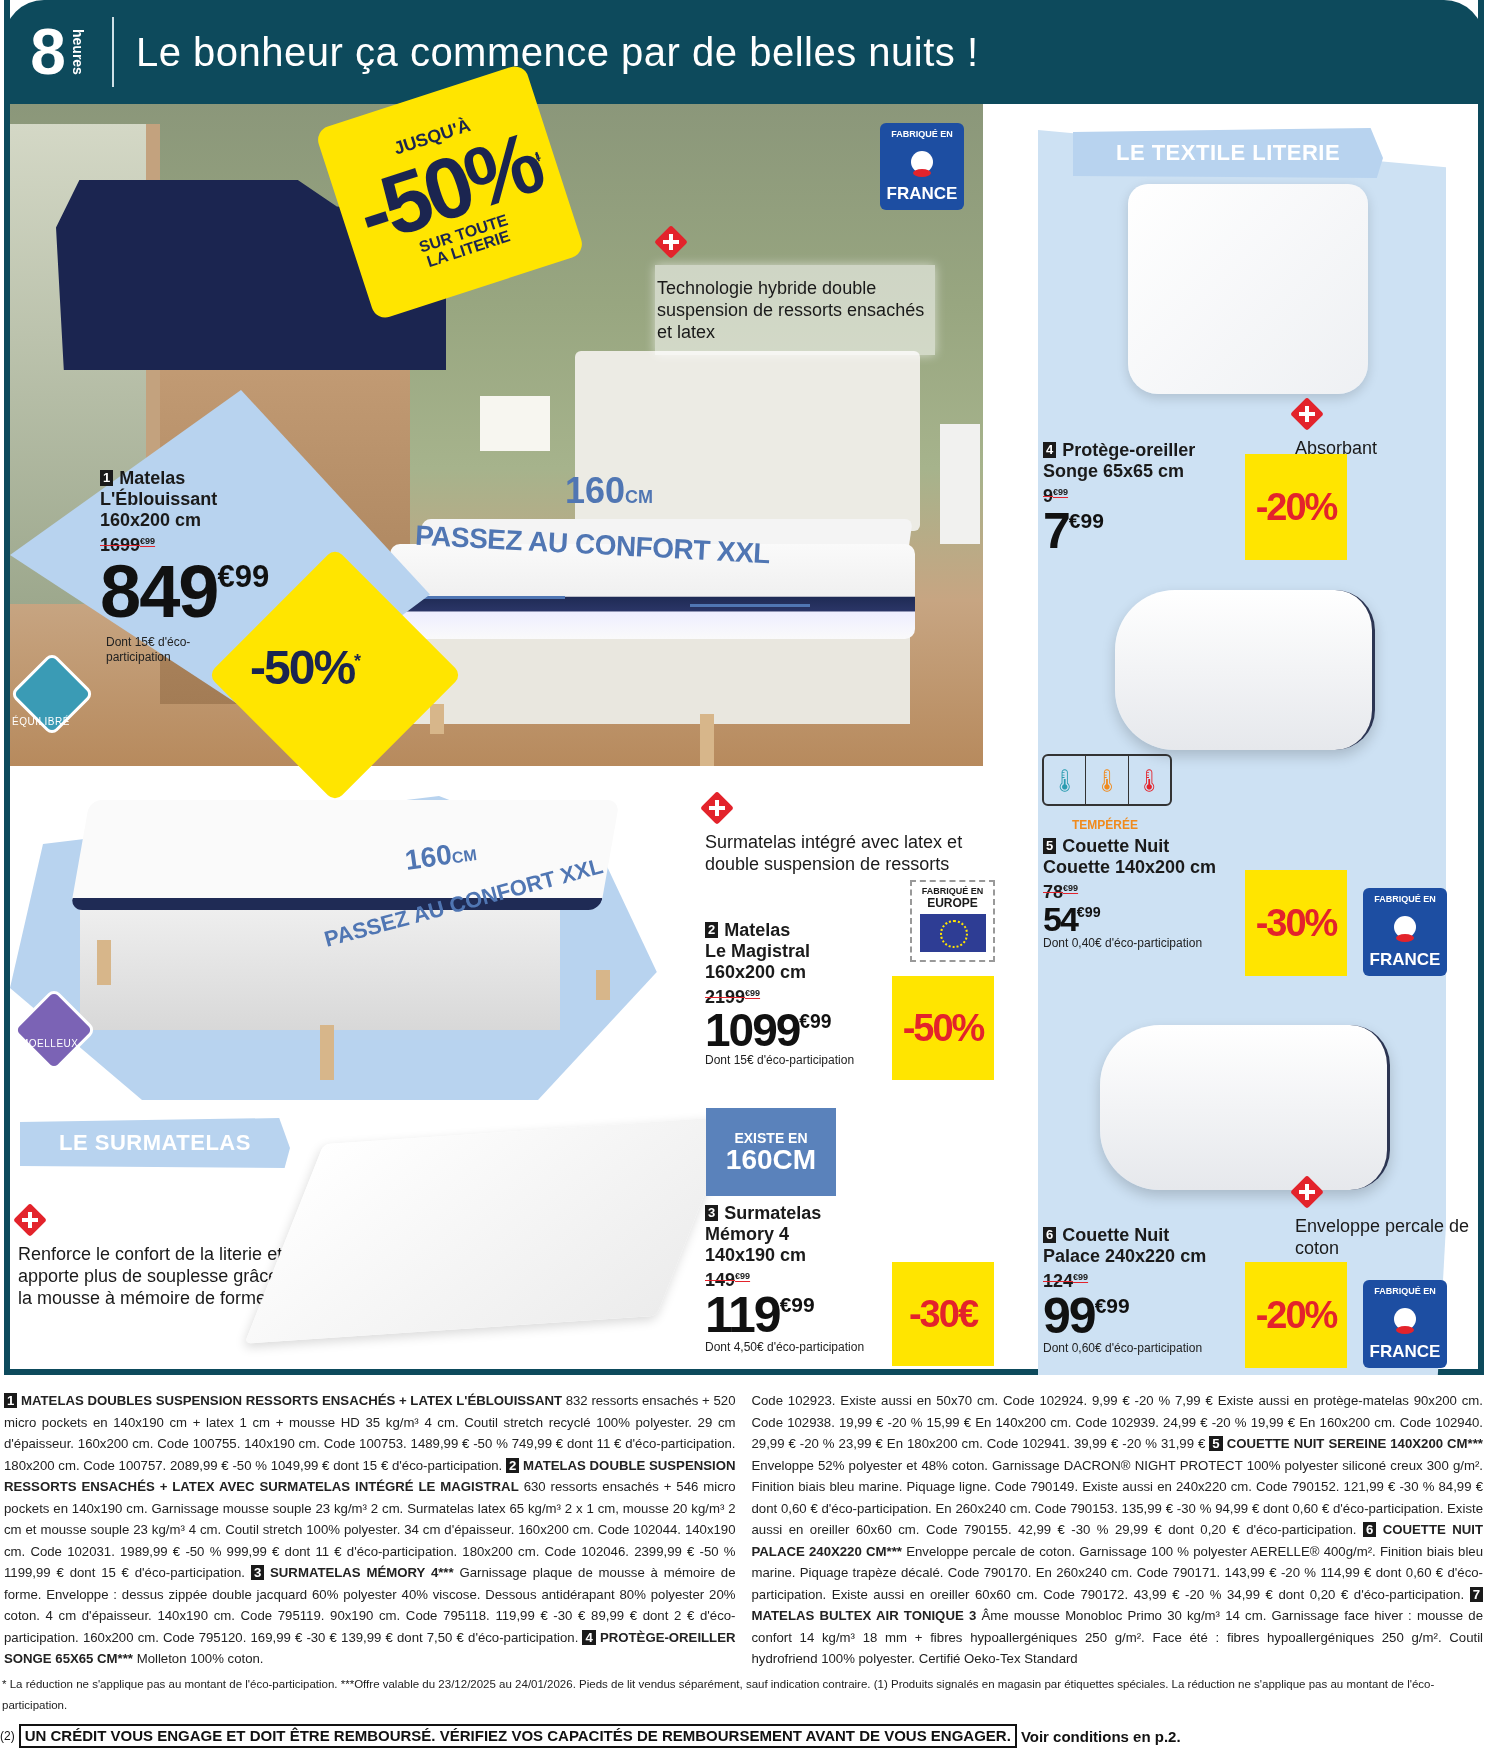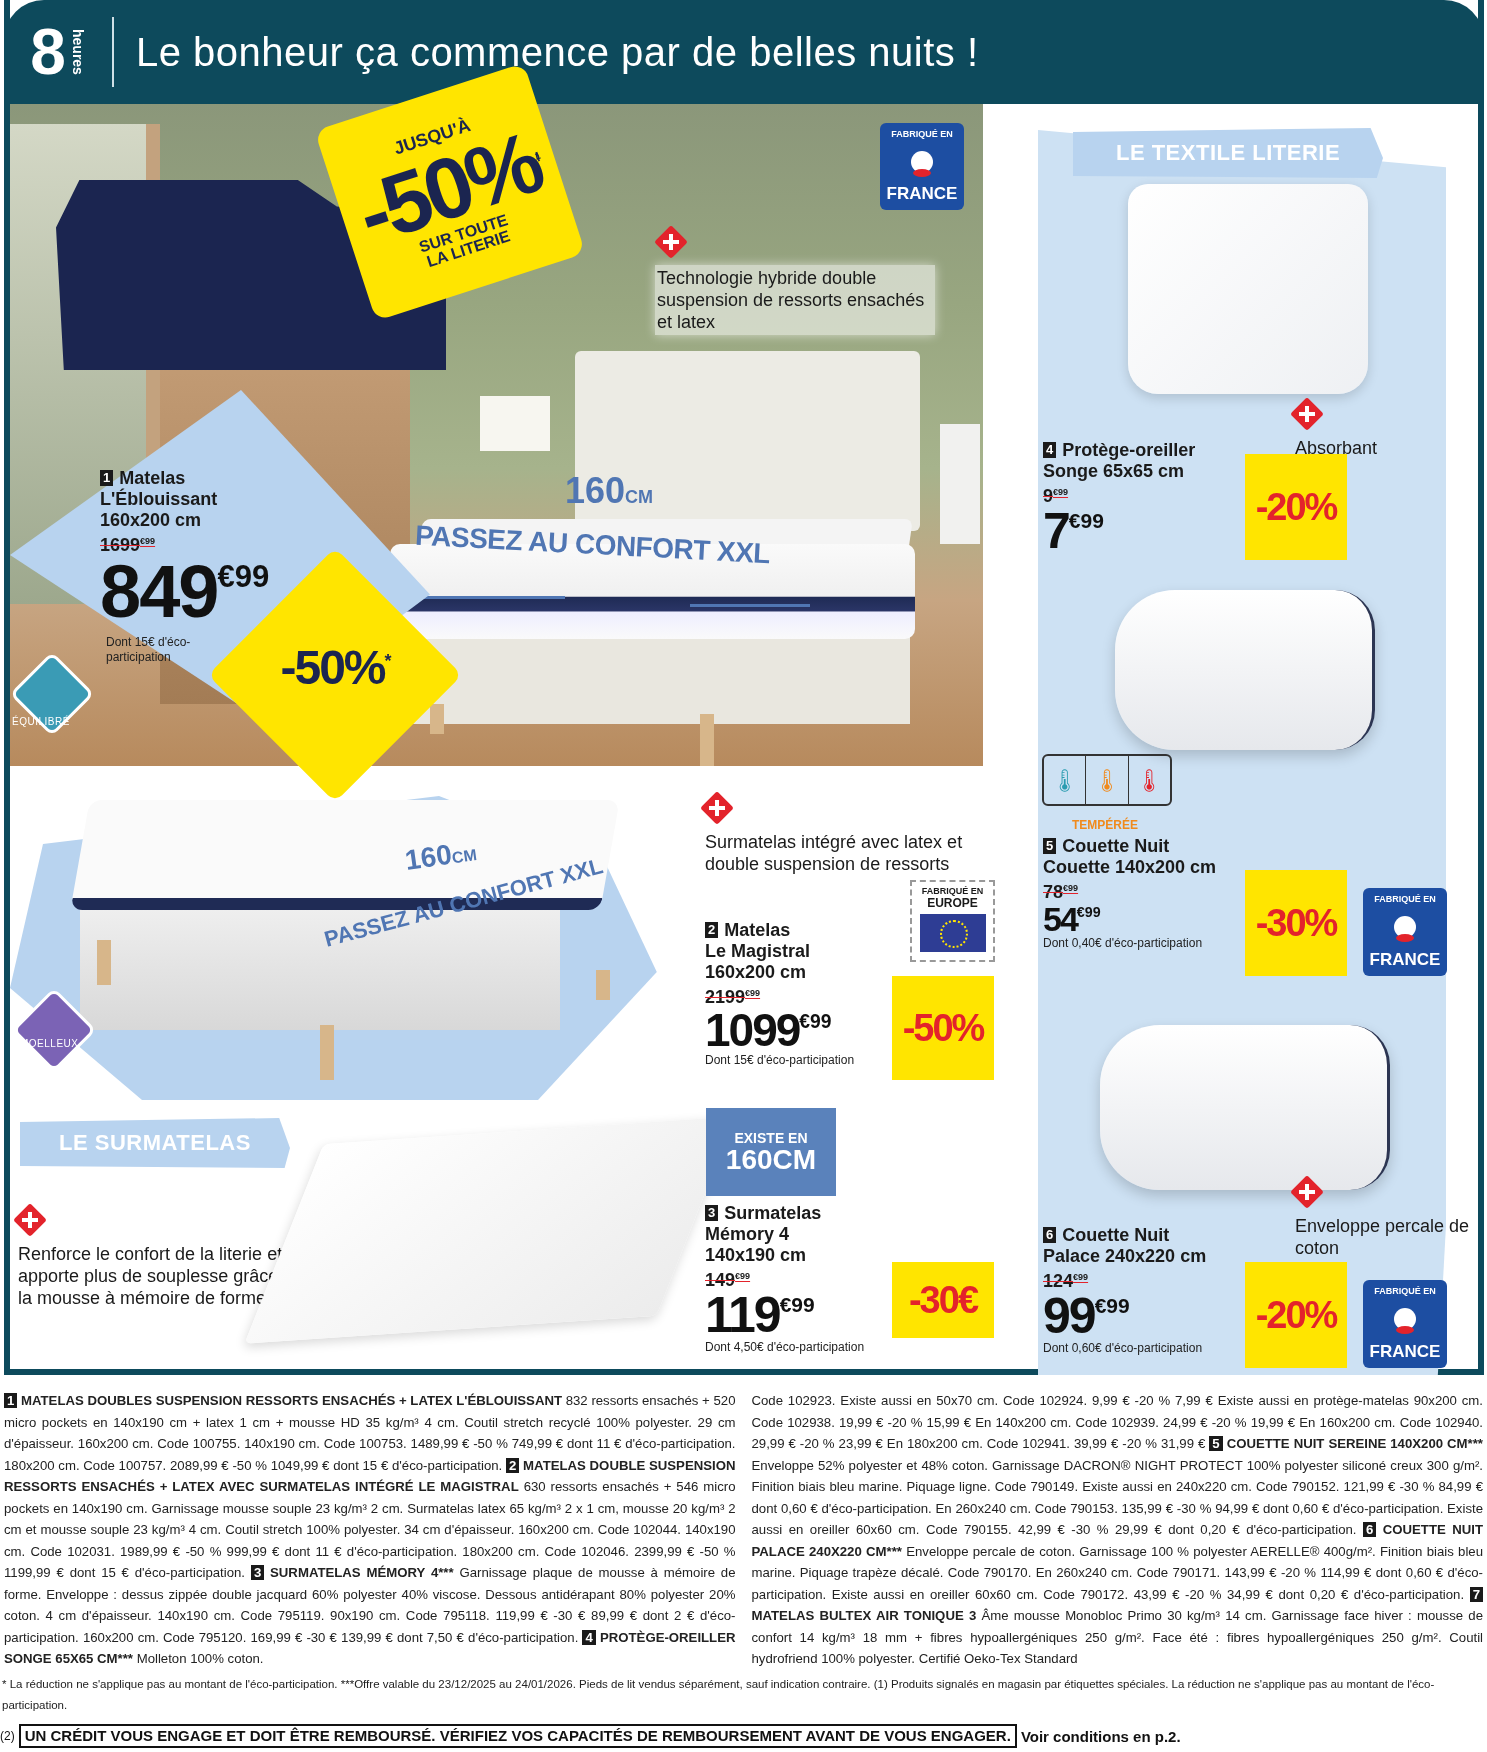--- a/index.html
+++ b/index.html
@@ -40,34 +40,34 @@
   .fab-france .s{font-size:9px}
   .fab-france .l{font-size:17px}
   .fab-france .map{width:22px;height:22px;background:#fff;border-radius:50%;position:relative}
   .fab-france .map::after{content:"";position:absolute;left:2px;top:18px;width:18px;height:8px;background:#e3232b;border-radius:50%}
   
   .plus{display:inline-block;width:24px;height:24px;background:#e3232b;transform:rotate(45deg);border-radius:3px;position:relative}
   .plus::before{content:"";position:absolute;left:10px;top:4px;width:4px;height:16px;background:#fff;transform:rotate(-45deg)}
   .plus::after{content:"";position:absolute;left:4px;top:10px;width:16px;height:4px;background:#fff;transform:rotate(-45deg)}
   .callout{position:absolute;font-family:"Liberation Sans",sans-serif;font-size:18px;line-height:22px;color:#1a1a1a}
   .callout .plus{margin:0 0 6px 4px}
-  .callout.hl .txt{background:rgba(255,255,255,0.55);box-shadow:0 0 10px rgba(255,255,255,0.6);display:inline-block;padding:2px 2px}
+  .callout.hl .txt{background:rgba(255,255,255,0.55);box-shadow:0 0 10px rgba(255,255,255,0.6);display:inline-block;padding:12px 2px}
   
   .diamond{position:absolute;left:10px;top:390px;width:420px;height:330px;background:#b8d3ef;clip-path:polygon(0 50%,55% 0,100% 62%,60% 100%)}
   .prod-block{position:absolute;font-family:"Liberation Sans",sans-serif}
   .prod-name{font-weight:bold;font-size:18px;line-height:21px;color:#1a1a1a}
   .num{display:inline-block;background:#1a1a1a;color:#fff;font-size:13px;padding:0 3px;margin-right:6px;line-height:16px;vertical-align:2px}
   .old{font-weight:bold;font-size:18px;color:#1a1a1a;text-decoration:line-through;text-decoration-color:#e3232b;line-height:20px}
   .old sup{font-size:9px}
   .price{font-weight:bold;color:#111;line-height:1;letter-spacing:-2px}
   .price sup{font-size:0.42em;letter-spacing:0;vertical-align:0.95em}
   .eco{font-size:12px;color:#222;line-height:15px}
   .pct{position:absolute;background:#ffe500;display:flex;align-items:center;justify-content:center;font-family:"Liberation Sans",sans-serif;font-weight:bold;color:#e3232b;letter-spacing:-2px}
   .pct-diamond{position:absolute;left:245px;top:585px;width:180px;height:180px;background:#ffe500;transform:rotate(45deg);border-radius:10px}
-  .pct-diamond-text{position:absolute;left:250px;top:640px;width:170px;text-align:center;font-family:"Liberation Sans",sans-serif;font-weight:bold;font-size:48px;color:#1b2550;letter-spacing:-2px}
+  .pct-diamond-text{position:absolute;left:250px;top:640px;width:170px;font-family:"Liberation Sans",sans-serif;font-weight:bold;font-size:48px;color:#1b2550;letter-spacing:-2px}
   .pct-diamond-text sup{font-size:18px}
   .firm-badge{position:absolute;width:80px;height:80px;transform:rotate(45deg);border-radius:8px;border:3px solid #fff}
   .firm-label{position:absolute;font-family:"Liberation Sans",sans-serif;font-weight:normal;font-size:10px;color:#fff;letter-spacing:0.5px}
   
   .textile-panel{position:absolute;left:1038px;top:130px;width:408px;height:1245px;background:#cde1f3;clip-path:polygon(0 0,100% 3%,100% 88%,98% 100%,0 100%)}
   .section-tab{position:absolute;height:50px;background:#b8d3ef;color:#fff;font-family:"Liberation Sans",sans-serif;font-weight:bold;font-size:22px;letter-spacing:0.5px;display:flex;align-items:center;justify-content:center;clip-path:polygon(0 8%,96% 0,100% 60%,98% 100%,0 96%)}
   .pillow{position:absolute;left:1128px;top:184px;width:240px;height:210px;background:linear-gradient(135deg,#ffffff,#eef0f3);border-radius:20px 20px 30px 30px;box-shadow:0 4px 12px rgba(0,0,0,0.15)}
   .duvet{position:absolute;border-radius:60px 40px 40px 60px;background:linear-gradient(180deg,#ffffff,#e6e8ec);box-shadow:0 6px 14px rgba(0,0,0,0.18);border-right:3px solid #2c3552}
   .thermo{position:absolute;left:1042px;top:754px;width:130px;height:52px;border:2px solid #333;border-radius:6px;display:flex}
   .thermo div{flex:1;border-right:1px solid #333;display:flex;align-items:center;justify-content:center;font-size:22px}
@@ -284,21 +284,21 @@
   </div>
 
   <div class="prod-block" style="left:705px;top:1203px;width:200px">
     <div class="prod-name"><span class="num">3</span><span>Surmatelas</span></div>
     <div class="prod-name">Mémory 4</div>
     <div class="prod-name">140x190 cm</div>
     <div class="old"><span>149</span><sup>€99</sup></div>
     <div class="price" style="font-size:50px"><span>119</span><sup>€99</sup></div>
     <div class="eco">Dont 4,50€ d'éco-participation</div>
   </div>
-  <div class="pct" style="left:892px;top:1262px;width:102px;height:76px;font-size:38px">
+  <div class="pct" style="left:892px;top:1262px;width:102px;height:104px;font-size:38px">
       <span>-30€</span>
     </div>
 
   <div class="legal">
     <div class="col">
       <span class="n">1</span> <b>MATELAS DOUBLES SUSPENSION RESSORTS ENSACHÉS + LATEX L'ÉBLOUISSANT</b> <span>832 ressorts ensachés + 520 micro pockets en 140x190 cm + latex 1 cm + mousse HD 35 kg/m³ 4 cm. Coutil stretch recyclé 100% polyester. 29 cm d'épaisseur. 160x200 cm. Code 100755. 140x190 cm. Code 100753. 1489,99 € -50 % 749,99 € dont 11 € d'éco-participation. 180x200 cm. Code 100757. 2089,99 € -50 % 1049,99 € dont 15 € d'éco-participation.</span>
       <span class="n">2</span> <b>MATELAS DOUBLE SUSPENSION RESSORTS ENSACHÉS + LATEX AVEC SURMATELAS INTÉGRÉ LE MAGISTRAL</b> <span>630 ressorts ensachés + 546 micro pockets en 140x190 cm. Garnissage mousse souple 23 kg/m³ 2 cm. Surmatelas latex 65 kg/m³ 2 x 1 cm, mousse 20 kg/m³ 2 cm et mousse souple 23 kg/m³ 4 cm. Coutil stretch 100% polyester. 34 cm d'épaisseur. 160x200 cm. Code 102044. 140x190 cm. Code 102031. 1989,99 € -50 % 999,99 € dont 11 € d'éco-participation. 180x200 cm. Code 102046. 2399,99 € -50 % 1199,99 € dont 15 € d'éco-participation.</span>
       <span class="n">3</span> <b>SURMATELAS MÉMORY 4***</b> <span>Garnissage plaque de mousse à mémoire de forme. Enveloppe : dessus zippée double jacquard 60% polyester 40% viscose. Dessous antidérapant 80% polyester 20% coton. 4 cm d'épaisseur. 140x190 cm. Code 795119. 90x190 cm. Code 795118. 119,99 € -30 € 89,99 € dont 2 € d'éco-participation. 160x200 cm. Code 795120. 169,99 € -30 € 139,99 € dont 7,50 € d'éco-participation.</span>
       <span class="n">4</span> <b>PROTÈGE-OREILLER SONGE 65X65 CM***</b> <span>Molleton 100% coton.</span>
     </div>

